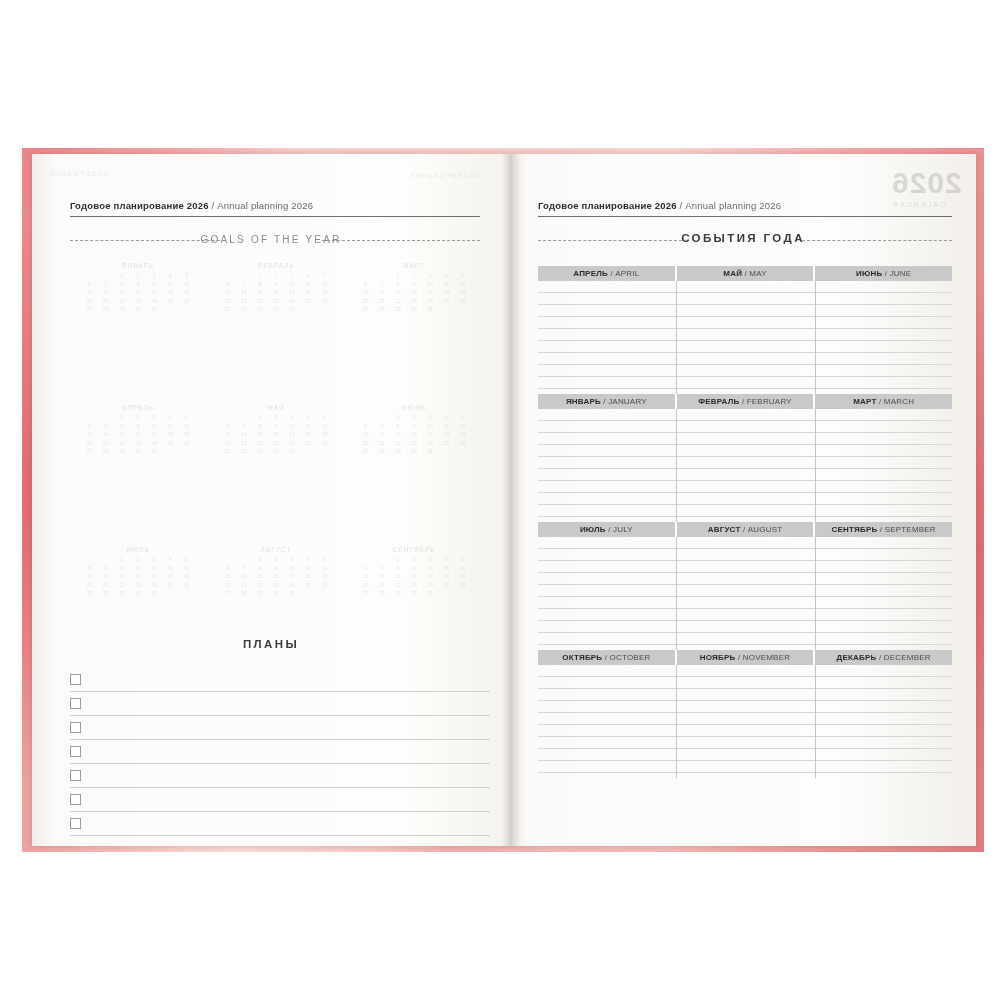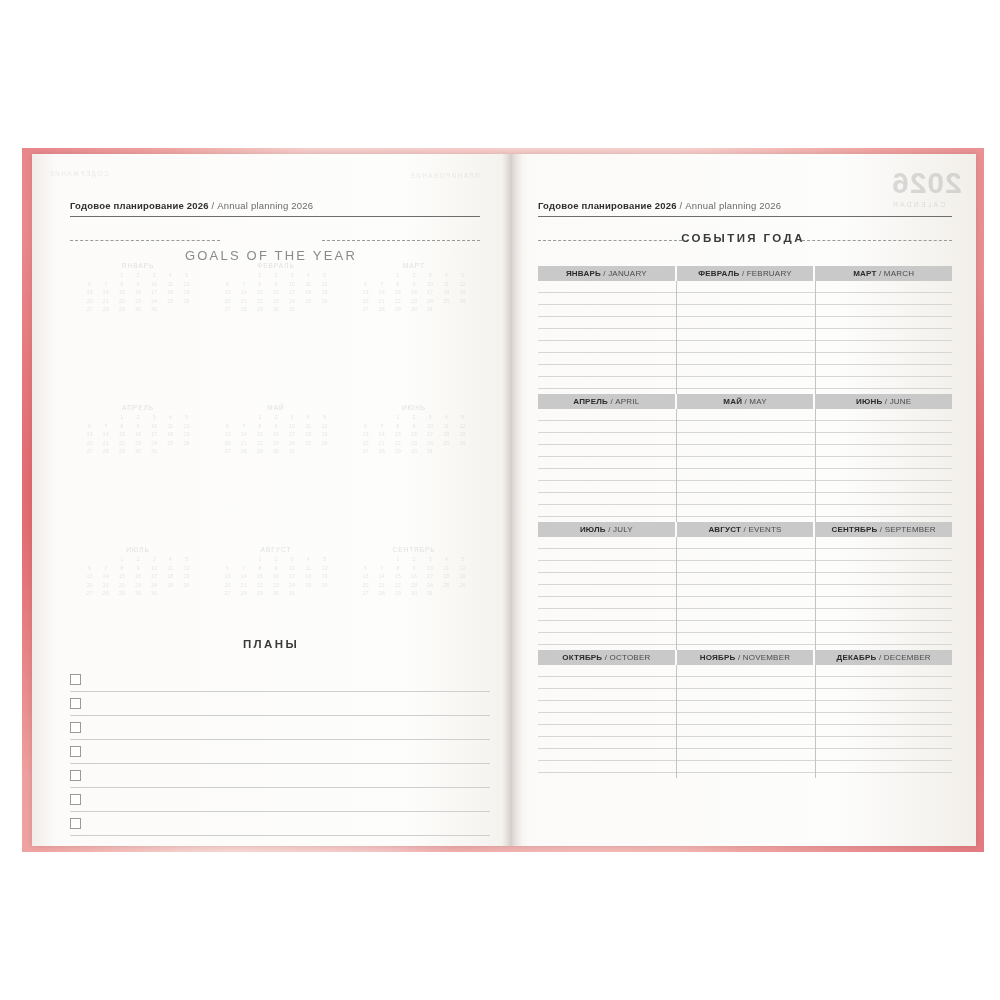--- a/index.html
+++ b/index.html
@@ -110,24 +110,24 @@
   }
   .sect-title .t1 {
     display: block;
     font-size: 11.5px;
     letter-spacing: 2.4px;
     color: #3a3a3a;
     font-weight: bold;
   }
   .sect-title .t2 {
     display: block;
-    font-size: 13px;
+    font-size: 10px;
     letter-spacing: 2.2px;
     color: #8a8a8a;
-    margin-top: 16px;
+    margin-top: 2px;
   }
   .title-dashes {
     position: absolute;
     border-top: 1px dashed #9a9a9a;
     height: 0;
   }
 
   
   .ghost-cal {
     position: absolute;
@@ -876,50 +876,50 @@
 
         <div class="sect-title" style="top:78px;">
           <span class="t1">СОБЫТИЯ ГОДА</span>
         </div>
         <div class="title-dashes" style="left:28px; top:86px; width:144px;"></div>
         <div class="title-dashes" style="left:292px; top:86px; width:150px;"></div>
 
         <div class="months-grid" style="top:112px;" id="months-grid">
             <div class="mrow">
               <div class="mhead">
-                <div class="cell"><b>ЯНВАРЬ</b><span> / JANUARY</span></div>
-                <div class="cell"><b>ФЕВРАЛЬ</b><span> / FEBRUARY</span></div>
-                <div class="cell"><b>МАРТ</b><span> / MARCH</span></div>
+                <div class="cell"><b>АПРЕЛЬ</b><span> / APRIL</span></div>
+                <div class="cell"><b>МАЙ</b><span> / MAY</span></div>
+                <div class="cell"><b>ИЮНЬ</b><span> / JUNE</span></div>
               </div>
               <div class="mbody">
                 <div class="mlines"></div>
                 <div class="mcols">
                   <i style="left: 138px;"></i>
                   <i style="left: 277px;"></i>
                 </div>
               </div>
             </div>
             <div class="mrow">
               <div class="mhead">
-                <div class="cell"><b>АПРЕЛЬ</b><span> / APRIL</span></div>
-                <div class="cell"><b>МАЙ</b><span> / MAY</span></div>
-                <div class="cell"><b>ИЮНЬ</b><span> / JUNE</span></div>
+                <div class="cell"><b>ЯНВАРЬ</b><span> / JANUARY</span></div>
+                <div class="cell"><b>ФЕВРАЛЬ</b><span> / FEBRUARY</span></div>
+                <div class="cell"><b>МАРТ</b><span> / MARCH</span></div>
               </div>
               <div class="mbody">
                 <div class="mlines"></div>
                 <div class="mcols">
                   <i style="left: 138px;"></i>
                   <i style="left: 277px;"></i>
                 </div>
               </div>
             </div>
             <div class="mrow">
               <div class="mhead">
                 <div class="cell"><b>ИЮЛЬ</b><span> / JULY</span></div>
-                <div class="cell"><b>АВГУСТ</b><span> / EVENTS</span></div>
+                <div class="cell"><b>АВГУСТ</b><span> / AUGUST</span></div>
                 <div class="cell"><b>СЕНТЯБРЬ</b><span> / SEPTEMBER</span></div>
               </div>
               <div class="mbody">
                 <div class="mlines"></div>
                 <div class="mcols">
                   <i style="left: 138px;"></i>
                   <i style="left: 277px;"></i>
                 </div>
               </div>
             </div>

